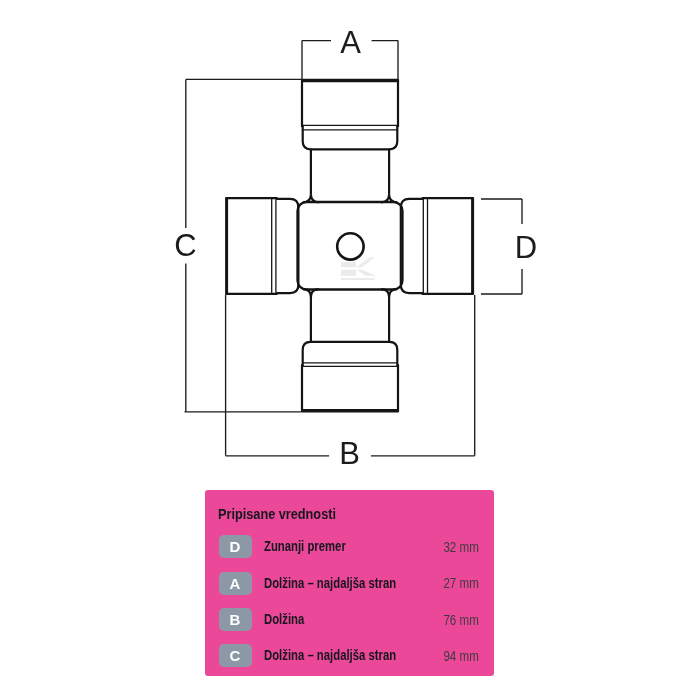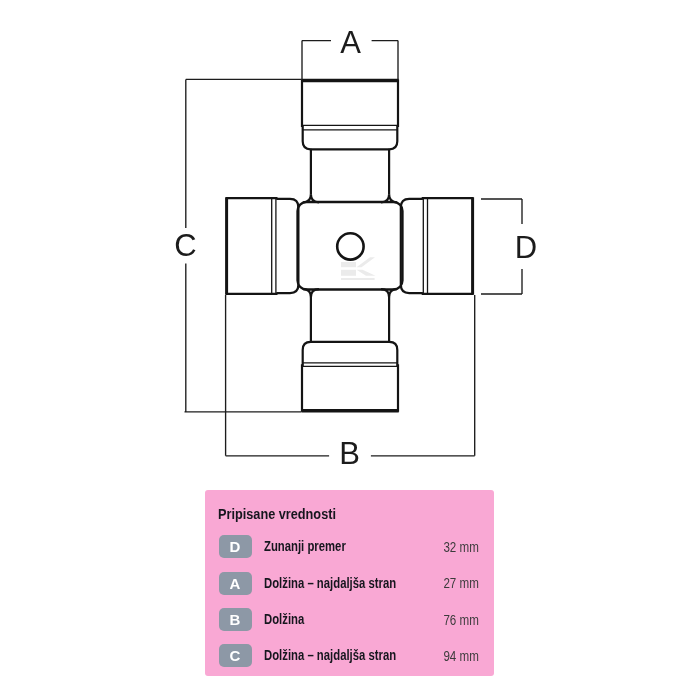--- a/index.html
+++ b/index.html
@@ -1,18 +1,18 @@
 <!DOCTYPE html>
 <html><head>
 <meta charset="utf-8">
 <style>
   html,body{margin:0;padding:0;background:#ffffff;}
   body{width:700px;height:700px;position:relative;font-family:"Liberation Sans", sans-serif;}
   #diagram{position:absolute;left:0;top:0;}
-  #card{position:absolute;left:205px;top:490px;width:289px;height:186px;background:#f9a8d4;border-radius:3px;}
+  #card{position:absolute;left:205px;top:490px;width:289px;height:186px;background:#ec4899;border-radius:3px;}
   #title{position:absolute;left:12.5px;top:15.2px;font-size:15.5px;font-weight:bold;color:#16161e;transform:scaleX(0.82);transform-origin:0 0;white-space:nowrap;}
   .badge{position:absolute;left:13.5px;width:33px;height:23px;background:#8d98a6;border-radius:5px;color:#ffffff;font-size:15px;font-weight:bold;text-align:center;line-height:23px;}
   .lbl{position:absolute;left:58.5px;font-size:15px;font-weight:bold;color:#16161e;transform:scaleX(0.755);transform-origin:0 0;white-space:nowrap;}
   .val{position:absolute;right:15px;font-size:15px;color:#3b3b3b;transform:scaleX(0.773);transform-origin:100% 0;white-space:nowrap;}
 </style>
 </head>
 <body>
 
 <svg id="diagram" width="700" height="490" viewBox="0 0 700 490">
   <g fill="none" stroke="#141414" stroke-linecap="butt">

